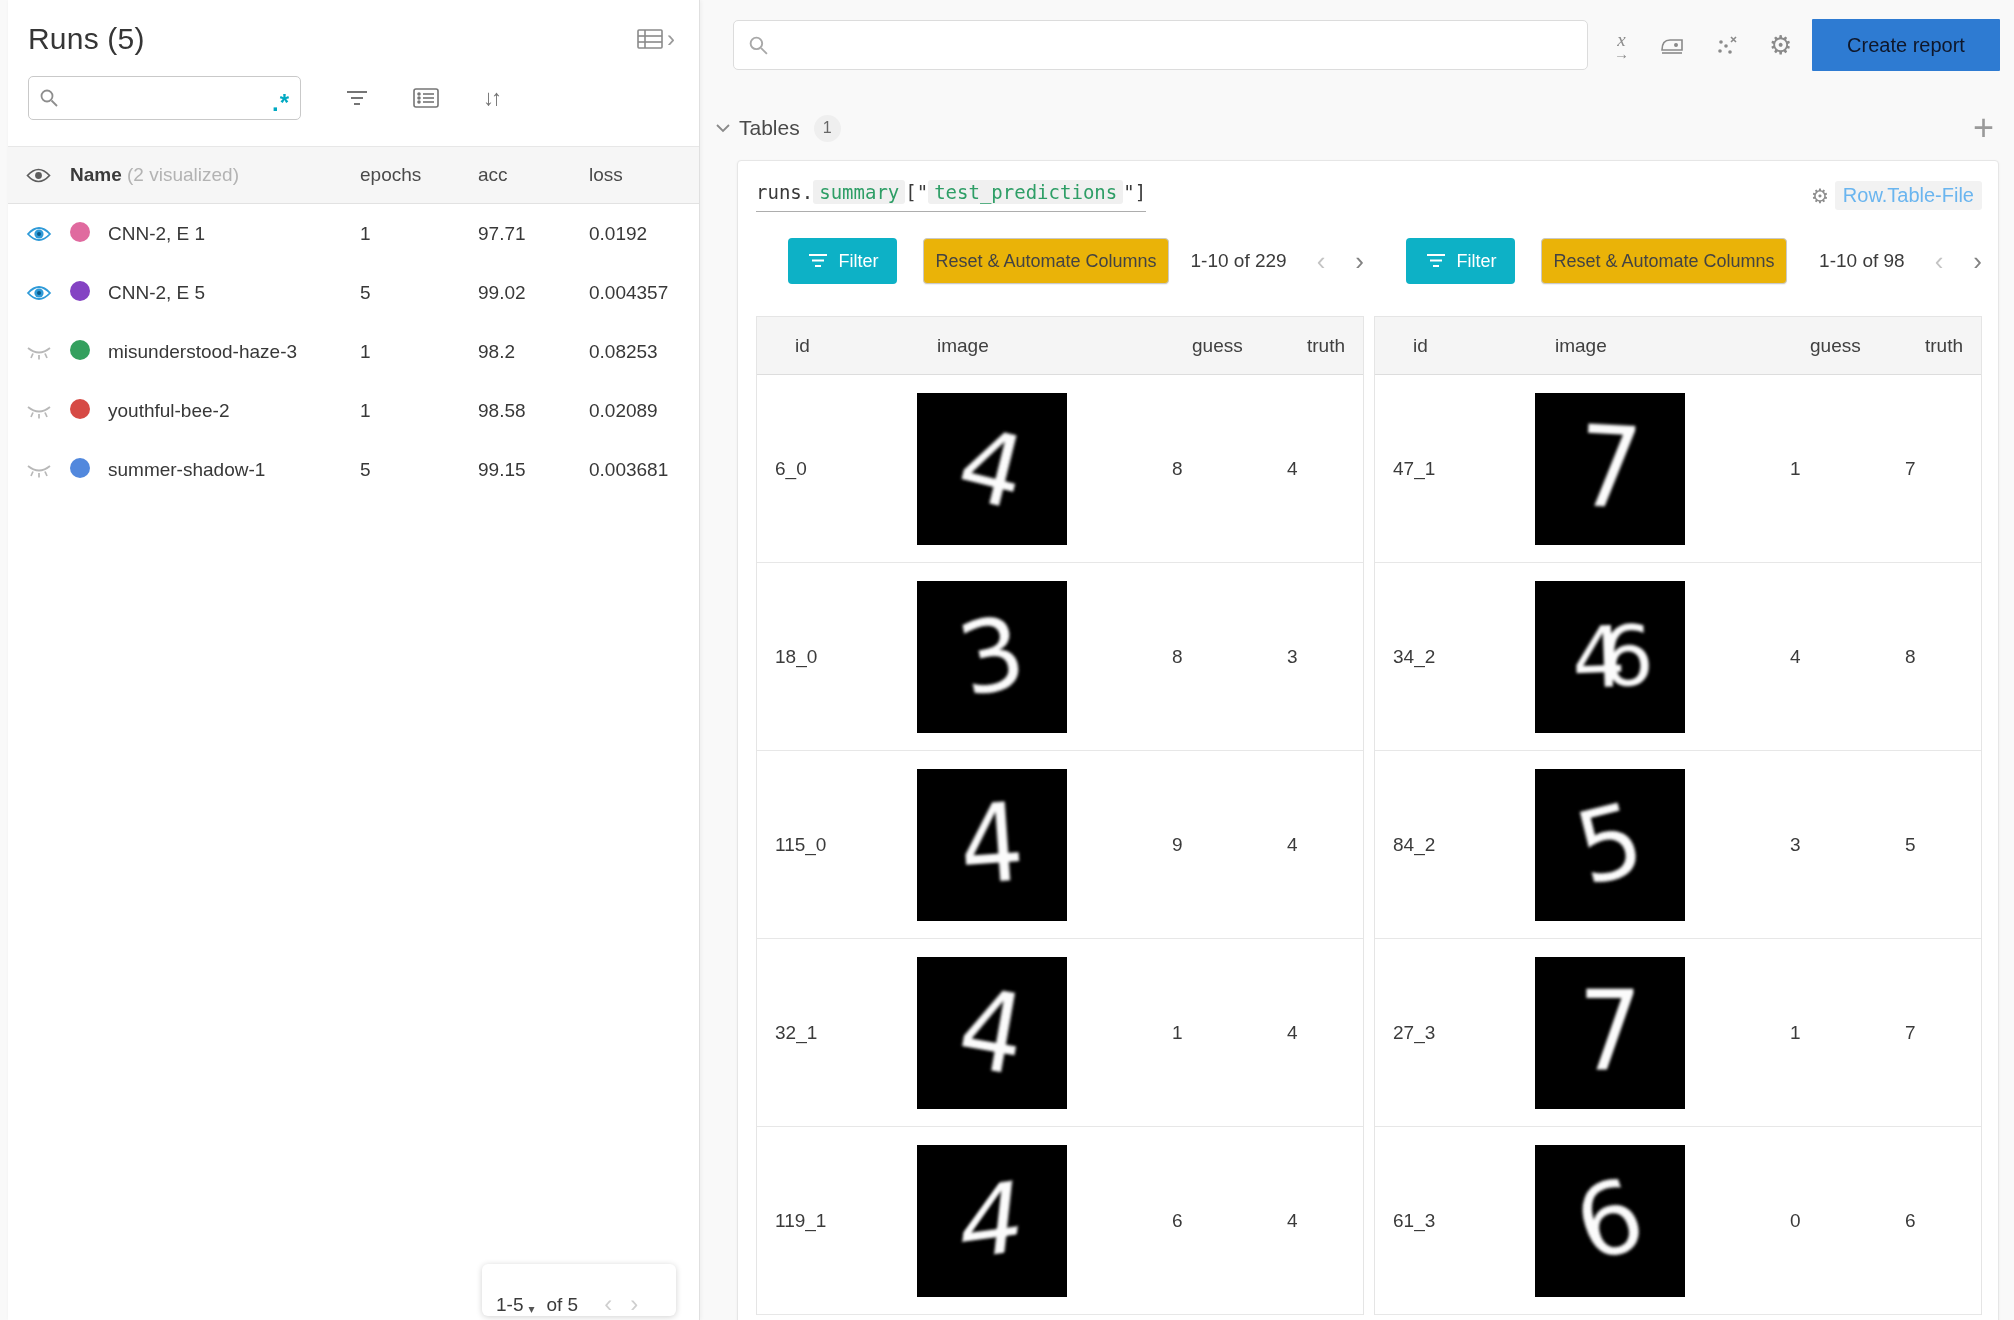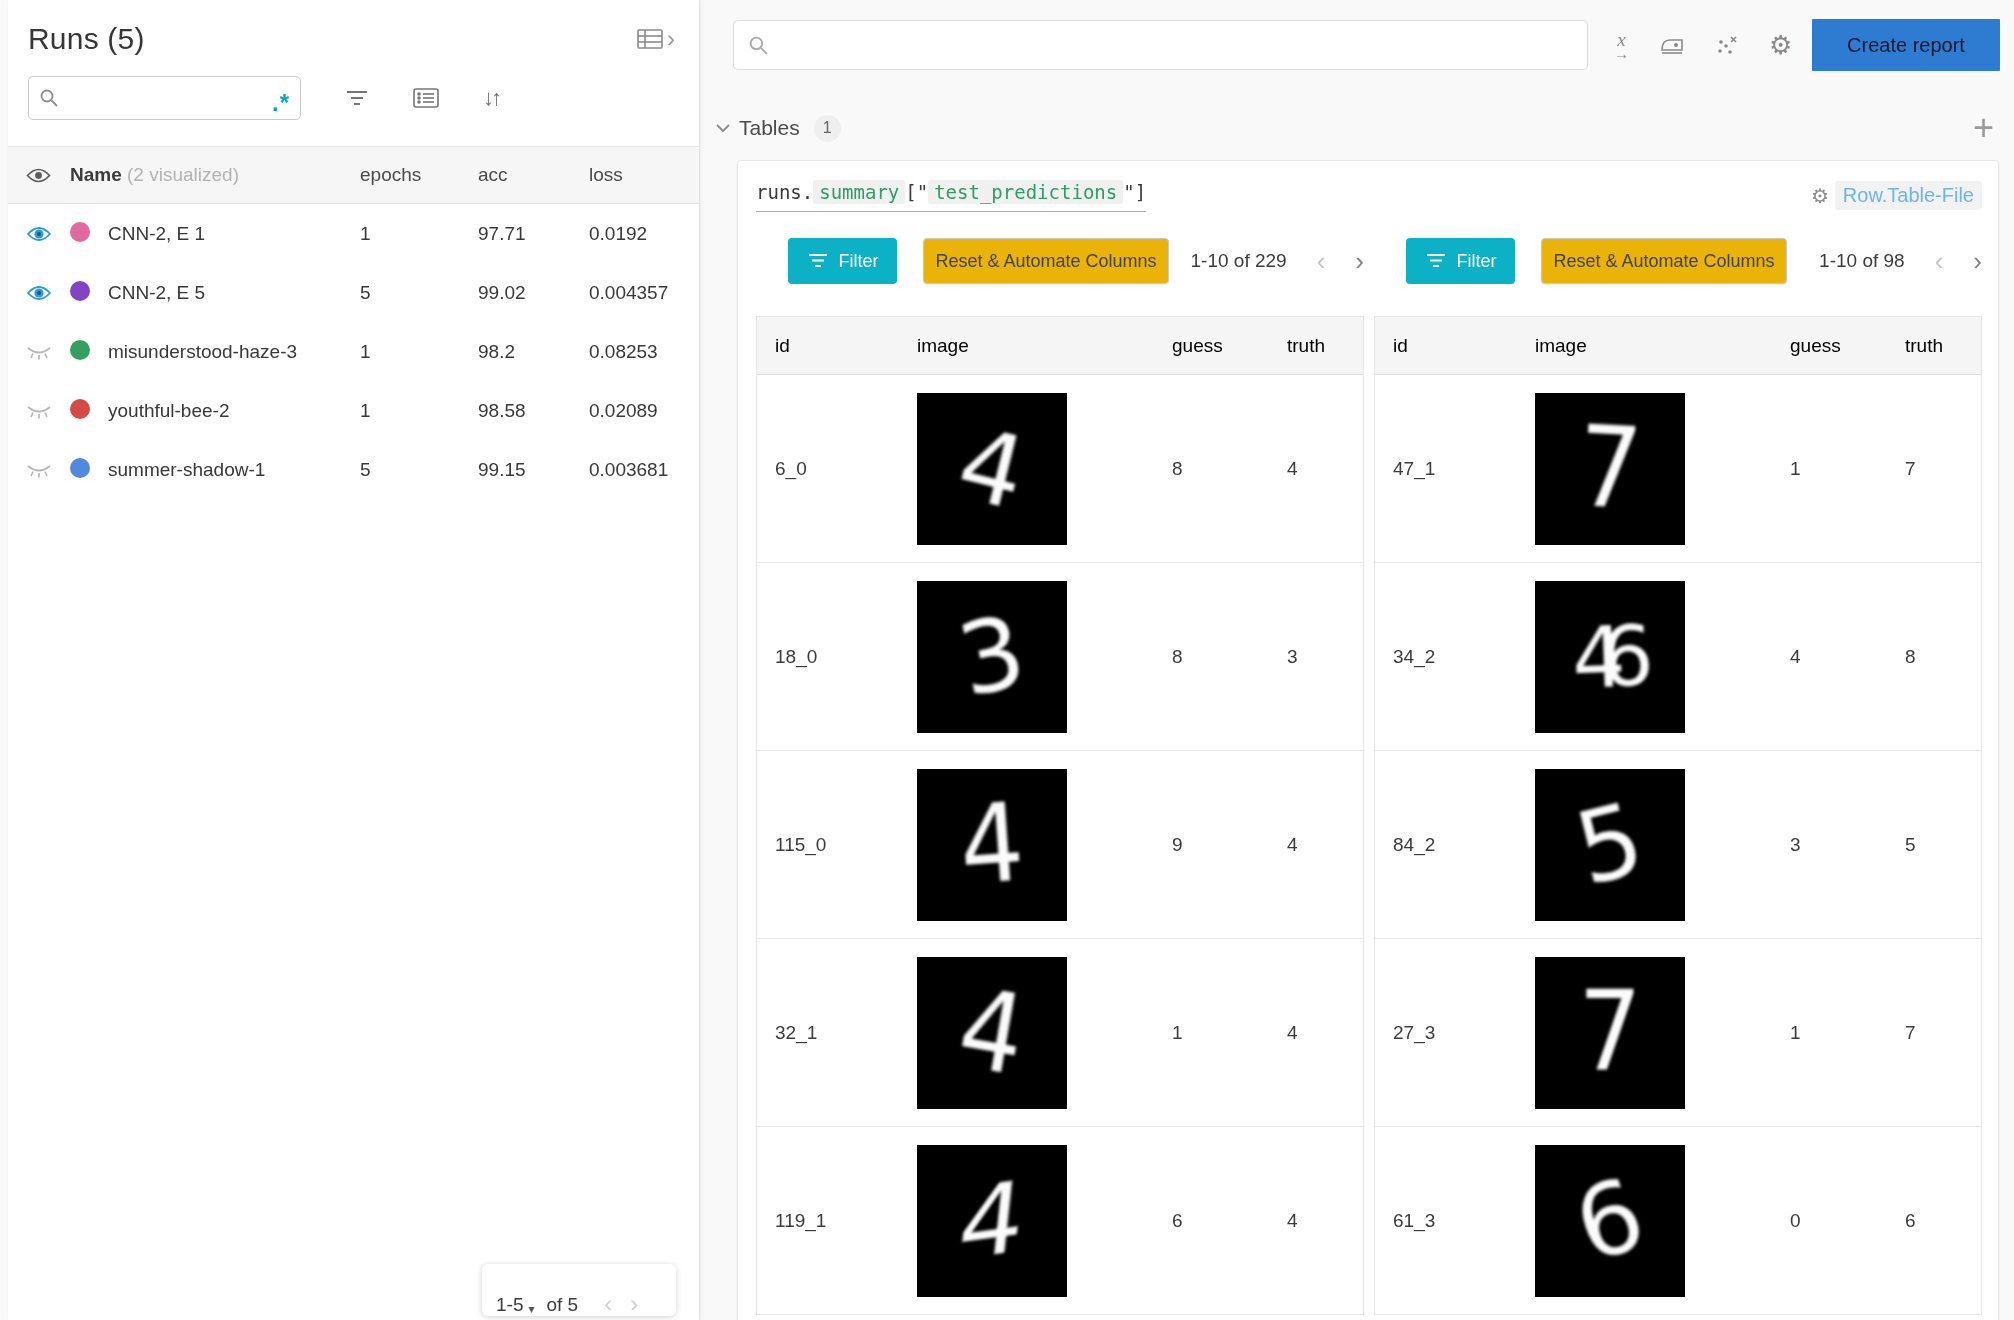--- a/index.html
+++ b/index.html
@@ -104,21 +104,21 @@
   }
   .tpage { margin-left:auto; display:flex; align-items:center; }
   .tpage-text { font-size:19px; color:#3b3b3b; }
   .tpage .pg-chevron { font-size:26px; line-height:1; margin-left:30px; cursor:pointer; }
   .pg-prev { color:#c4c4c4; }
   .pg-next { color:#828282; }
 
   .dtable { border:1px solid #e5e5e5; border-bottom:none; }
   .dt-grid { display:grid; grid-template-columns:142px 255px 115px 1fr; align-items:center; padding-left:18px; }
   .dt-head { height:58px; background:#f5f5f5; border-bottom:1px solid #dddddd; }
-  .dt-head .hcol { font-size:19px; color:#000000; }
+  .dt-head .hcol { font-size:19px; color:#404040;margin-left:20px; }
   .dt-row { height:188px; border-bottom:1px solid #e7e7e7; }
   .cell-id { font-size:19px; color:#3b3b3b; }
   .cell-num { font-size:19px; color:#3b3b3b; }
   .mnist {
     width:150px; height:152px; background:#000; overflow:hidden; position:relative; cursor:pointer;
     display:flex; align-items:center; justify-content:center;
   }
   .digit {
     color:#fbfbfb; font-size:100px; font-family:"DejaVu Sans", sans-serif; filter:blur(1.6px);
     display:inline-block; line-height:1;

